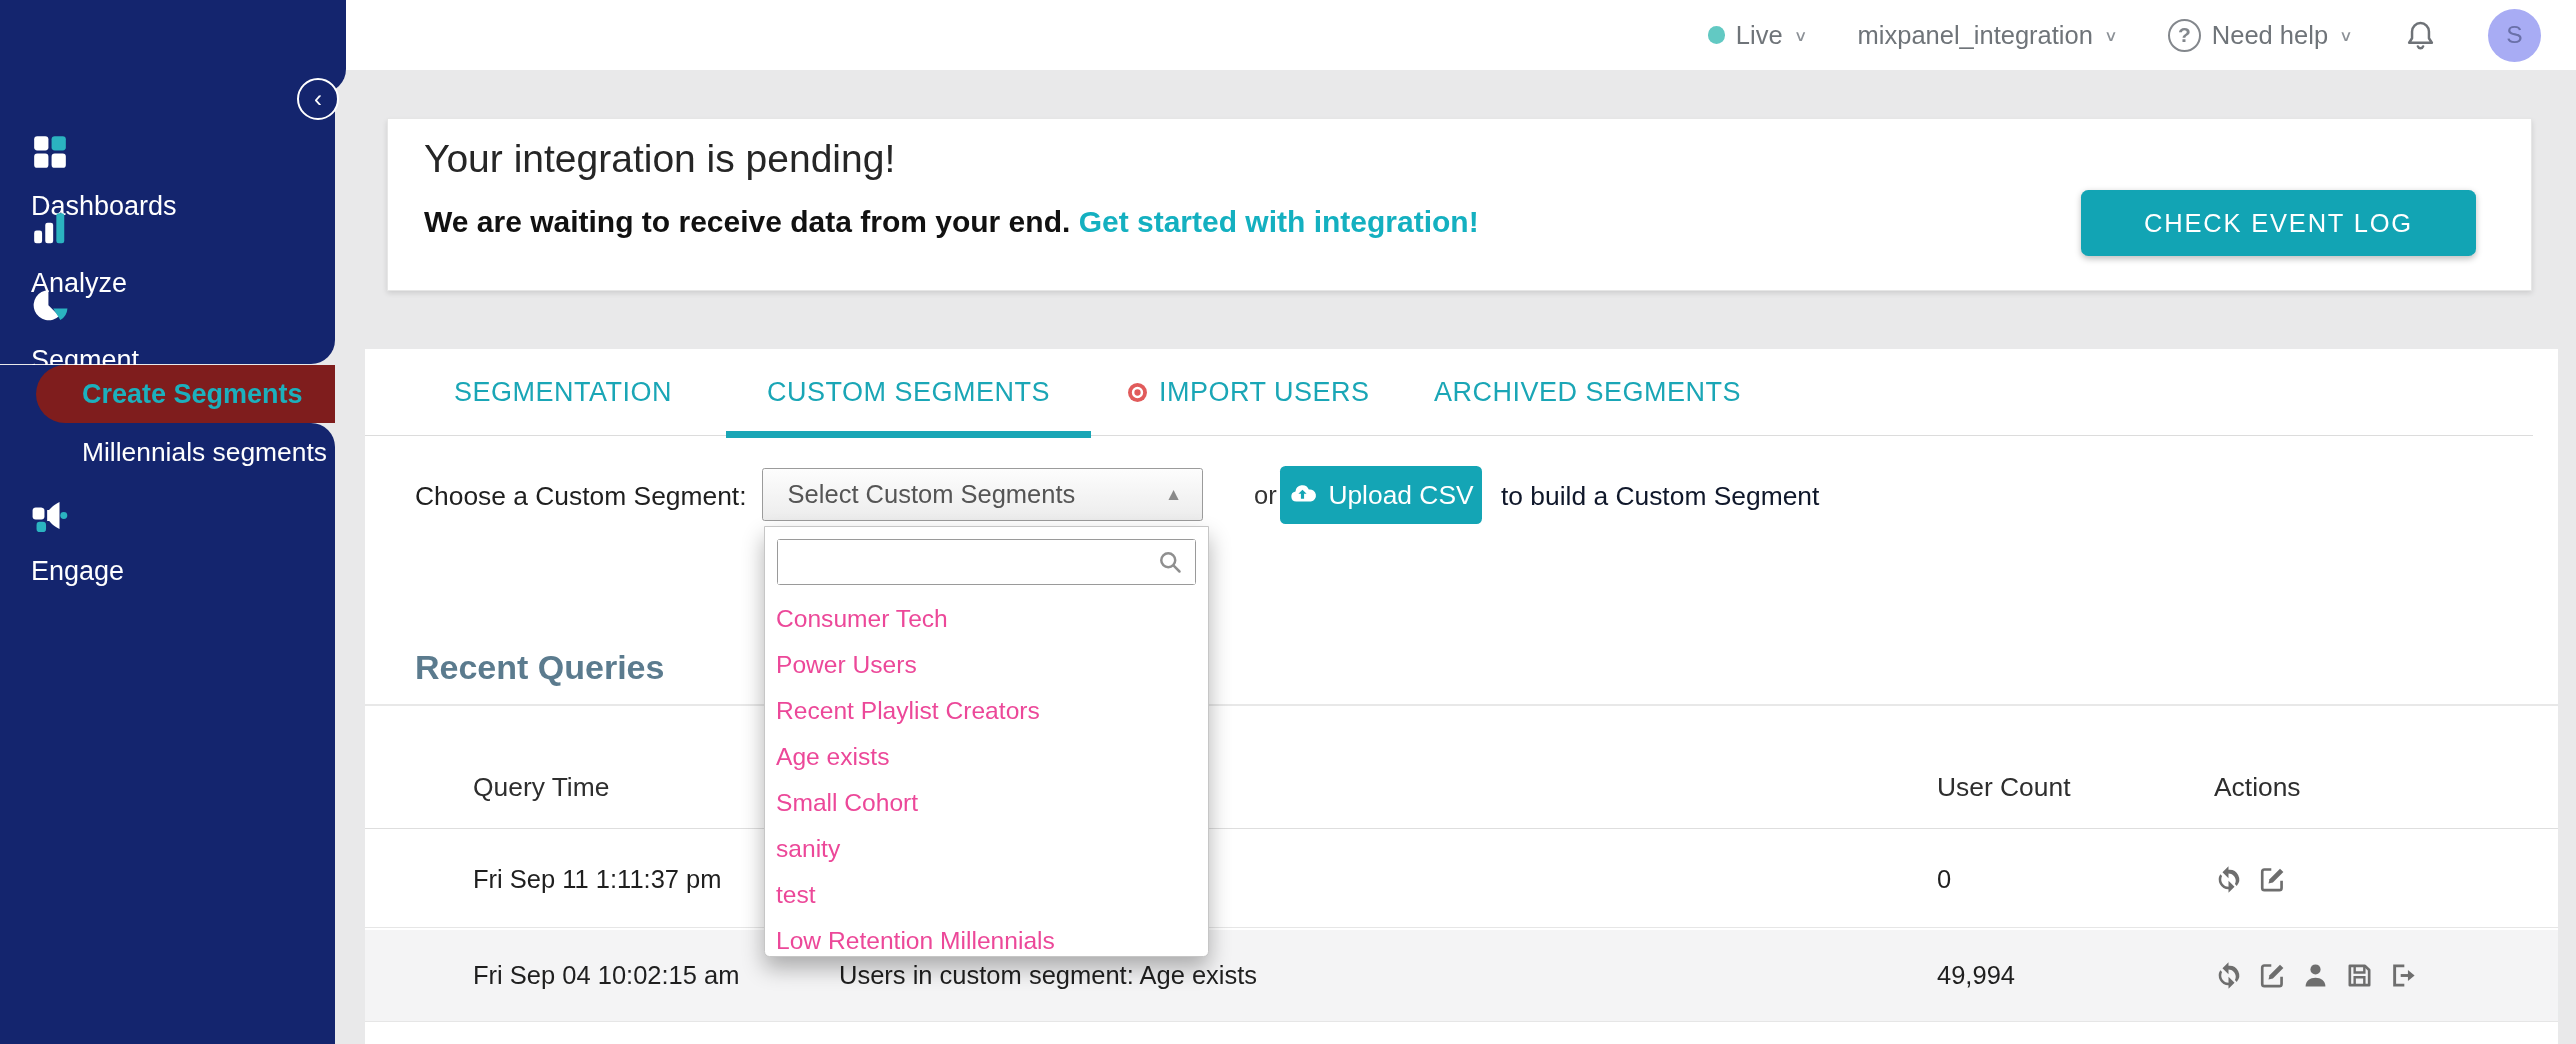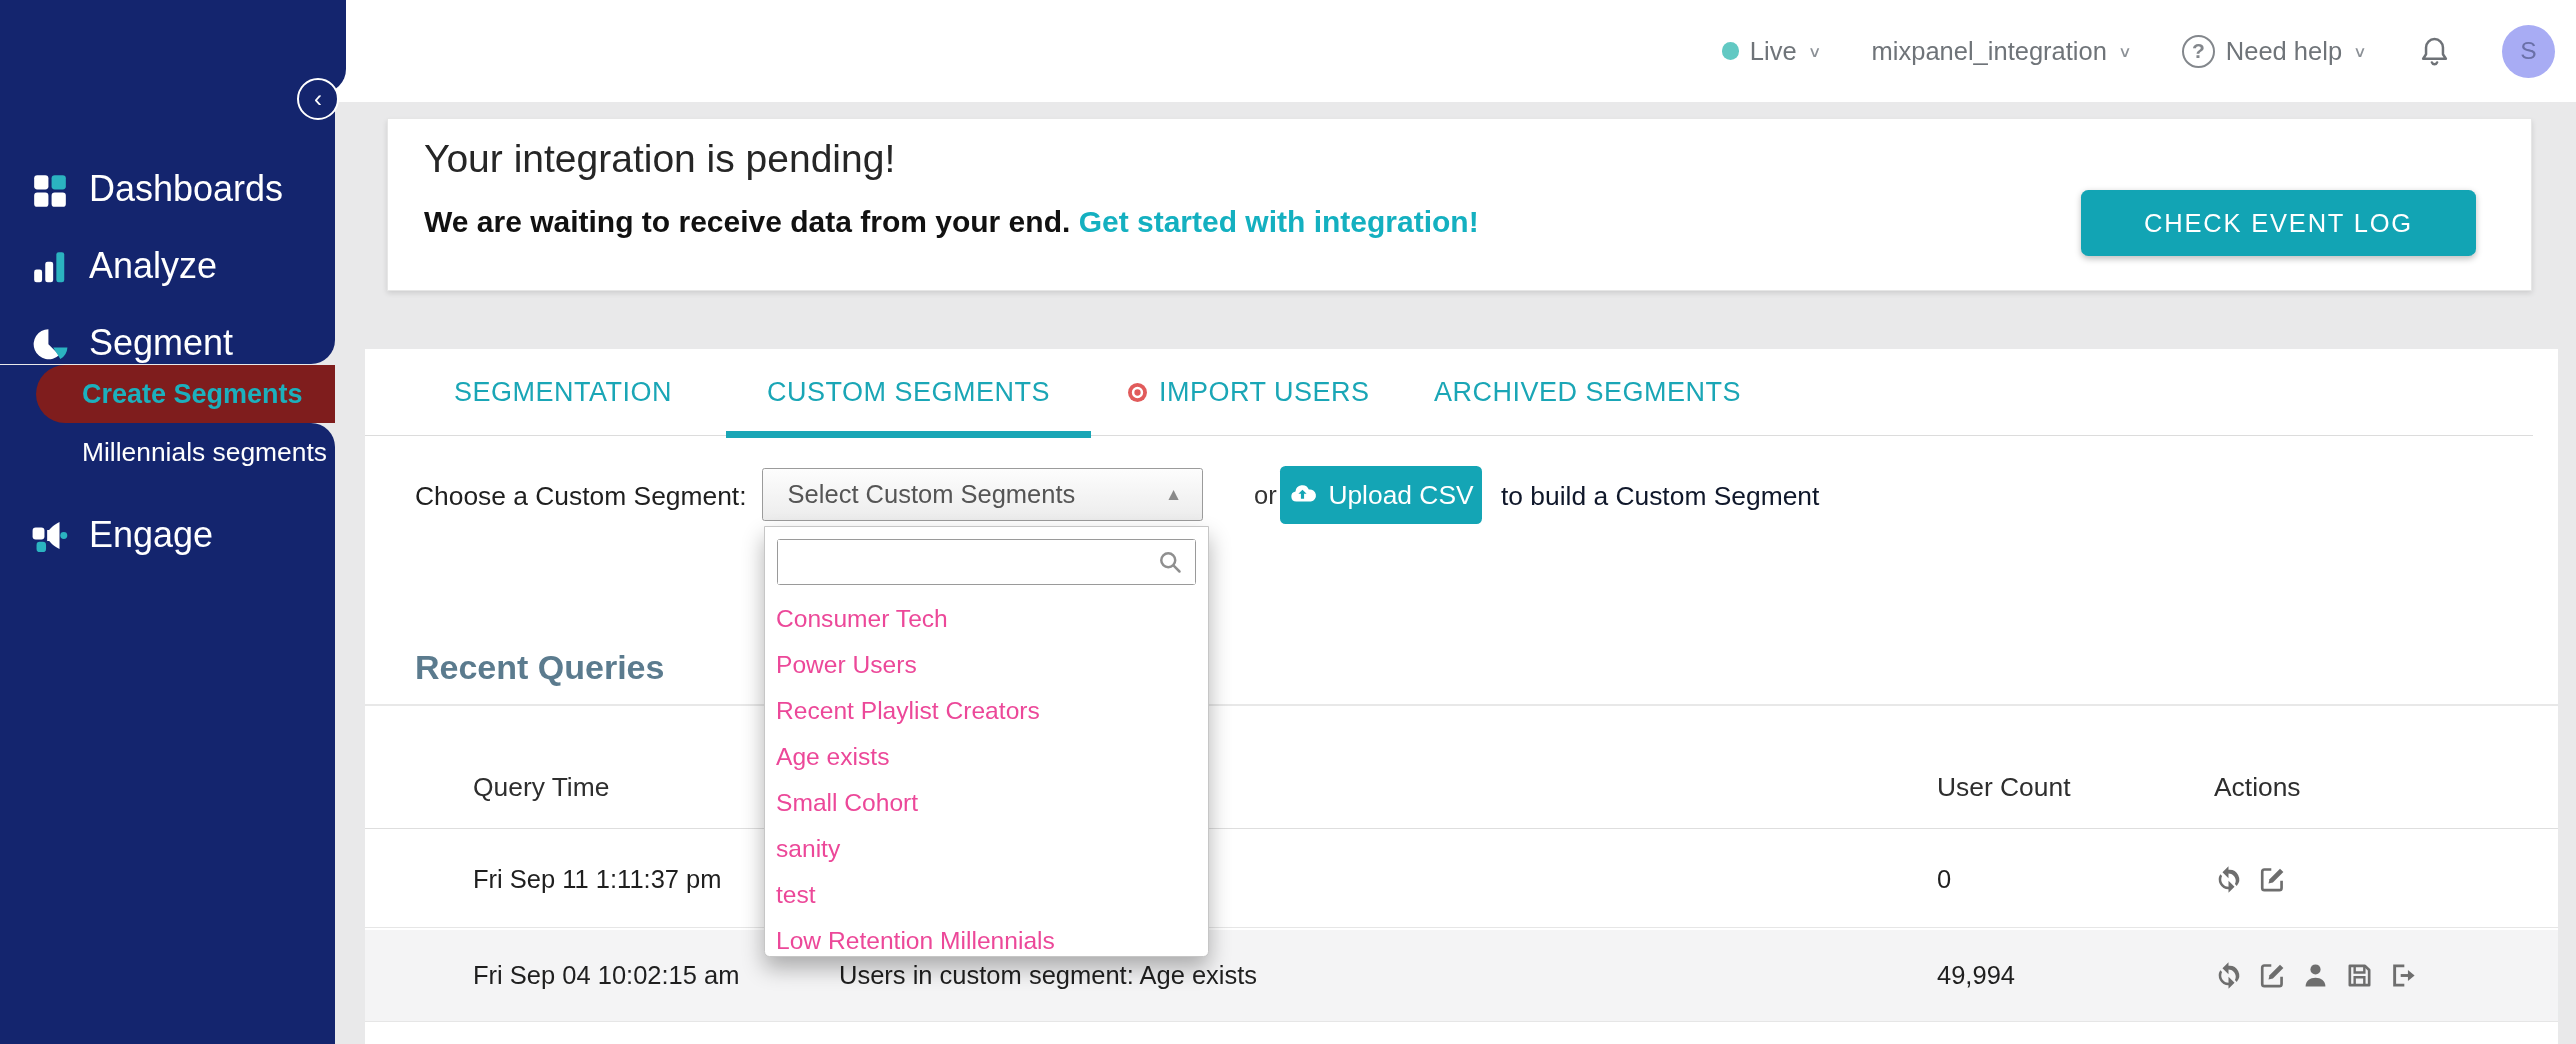--- a/index.html
+++ b/index.html
@@ -4,22 +4,22 @@
 <style>
   * { margin:0; padding:0; box-sizing:border-box; }
   html,body { width:2576px; height:1045px; }
   body {
     font-family:"Liberation Sans","DejaVu Sans",sans-serif;
     background:#e9e9ea; position:relative; overflow:hidden; color:#222;
   }
 
   
   .topbar {
-    position:absolute; left:335px; top:0; right:0; height:102px; background:#fff;
-    display:flex; align-items:center; justify-content:flex-end; gap:50px; padding-right:21px;
+    position:absolute; left:335px; top:0; right:0; height:70px; background:#fff;
+    display:flex; align-items:center; justify-content:flex-end; gap:50px; padding-right:35px;
   }
   .tb-group { display:flex; align-items:center; gap:11px; color:#6f7479; font-size:25.5px; cursor:pointer; }
   .live-dot { width:17.3px; height:17.3px; border-radius:50%; background:#62c9c3; }
   .caret-down { font-size:19px; color:#8b9096; transform:scaleY(.8); }
   .qmark {
     width:33px; height:33px; border-radius:50%; border:2.3px solid #83878c; color:#83878c;
     display:flex; align-items:center; justify-content:center; font-size:21px; font-weight:bold;
   }
   .bell { width:35px; height:35px; }
   .avatar {
@@ -36,21 +36,21 @@
   .logo { position:absolute; left:27px; top:20px; color:#fff; font-size:43px; font-weight:bold; letter-spacing:-0.9px; }
   .collapse-btn {
     position:absolute; left:297px; top:78px; width:42px; height:42px; border-radius:50%;
     background:#14256e; border:2.3px solid #fff; color:#fff; z-index:4;
     display:flex; align-items:center; justify-content:center; font-size:24px; cursor:pointer;
   }
   .nav-top {
     position:absolute; left:0; top:91px; width:335px; height:273px; background:#14256e;
     border-radius:0 0 24px 0; padding-top:42px;
   }
-  .nav-item { height:77px; display:flex; align-items:flex-end; padding-left:31px; gap:20px; color:#fff; font-size:36px; cursor:pointer; }
+  .nav-item { height:77px; display:flex; align-items:flex-start; padding-left:31px; gap:20px; color:#fff; font-size:27px; cursor:pointer;flex-direction:column; }
   .nav-item svg { width:38px; height:38px; flex:0 0 38px; }
   .pill-row { position:absolute; left:0; top:365px; width:335px; height:58px; background:#14256e; }
   .pill {
     position:absolute; left:36px; top:0; right:0; bottom:0; background:#7f1d1d;
     border-radius:29px 0 0 29px; display:flex; align-items:center; padding-left:46px;
     color:#1cb0bd; font-size:27px; font-weight:bold; cursor:pointer;
   }
   .nav-bottom {
     position:absolute; left:0; top:423px; width:335px; height:622px; background:#14256e;
     border-radius:0 24px 0 0;

